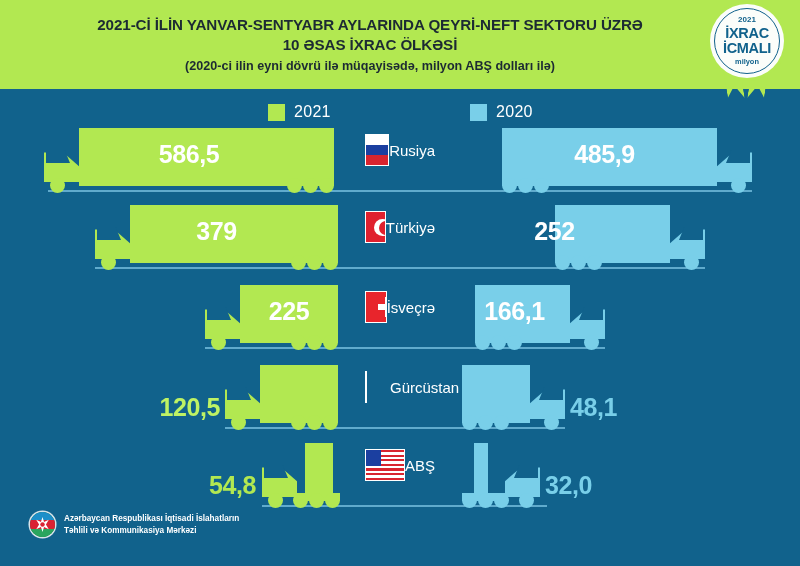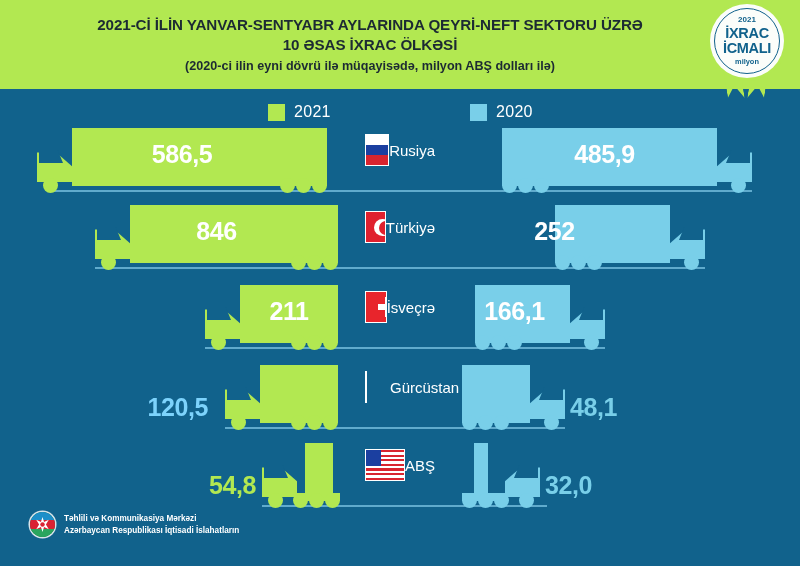--- a/index.html
+++ b/index.html
@@ -128,21 +128,21 @@
     </div>
     <div class="lg b">
       <span class="sw" style="background:#79cfe9"></span>
       <span class="tx">2020</span>
     </div>
   </div>
 
   <div class="row" style="top:128px;height:66px;">
     <div class="ground" style="left:48px;top:62px;width:704px;"></div>
 
-    <div class="truck" style="left:37px;top:0;width:290px;height:64px;">
+    <div class="truck" style="left:44px;top:0;width:290px;height:64px;">
       <div class="cab" style="left:0;top:18px;width:35px;height:36px;background:#b2e851;
            clip-path:polygon(0 18%,55% 18%,100% 56%,100% 100%,0 100%);"></div>
       <div style="position:absolute;left:2px;top:22px;width:24px;height:13px;background:#11628c;
            clip-path:polygon(0 0,78% 0,100% 100%,0 100%);"></div>
       <div class="trailer" style="left:35px;top:0;width:255px;height:50px;background:#b2e851;"></div>
       <div style="position:absolute;left:35px;top:50px;width:255px;height:8px;background:#b2e851;"></div>
       <div class="wheel" style="left:6px;top:50px;width:15px;height:15px;background:#b2e851;"></div>
       <div class="wheel" style="left:243px;top:50px;width:15px;height:15px;background:#b2e851;"></div>
       <div class="wheel" style="left:259px;top:50px;width:15px;height:15px;background:#b2e851;"></div>
       <div class="wheel" style="left:275px;top:50px;width:15px;height:15px;background:#b2e851;"></div>
@@ -180,21 +180,21 @@
       <div class="cab" style="left:0;top:18px;width:35px;height:36px;background:#b2e851;
            clip-path:polygon(0 18%,55% 18%,100% 56%,100% 100%,0 100%);"></div>
       <div style="position:absolute;left:2px;top:22px;width:24px;height:13px;background:#11628c;
            clip-path:polygon(0 0,78% 0,100% 100%,0 100%);"></div>
       <div class="trailer" style="left:35px;top:0;width:208px;height:50px;background:#b2e851;"></div>
       <div style="position:absolute;left:35px;top:50px;width:208px;height:8px;background:#b2e851;"></div>
       <div class="wheel" style="left:6px;top:50px;width:15px;height:15px;background:#b2e851;"></div>
       <div class="wheel" style="left:196px;top:50px;width:15px;height:15px;background:#b2e851;"></div>
       <div class="wheel" style="left:212px;top:50px;width:15px;height:15px;background:#b2e851;"></div>
       <div class="wheel" style="left:228px;top:50px;width:15px;height:15px;background:#b2e851;"></div>
-      <div class="val-in" style="left:0;top:12px;width:243px;text-align:center;">846</div>
+      <div class="val-in" style="left:0;top:12px;width:243px;text-align:center;">379</div>
     </div>
 
     <div class="country" style="left:365px;top:6px;width:70px;">
       <div class="flag" style="background:#e0202e;">
         <div style="position:absolute;left:8px;top:7px;width:17px;height:17px;border-radius:50%;background:#ffffff;"></div>
         <div style="position:absolute;left:13px;top:8.5px;width:14px;height:14px;border-radius:50%;background:#e0202e;"></div>
         <div style="position:absolute;left:27px;top:13px;width:7px;height:7px;color:#ffffff;font-size:9px;line-height:7px;">★</div>
       </div>
       <div class="cname">Türkiyə</div>
     </div>
@@ -221,21 +221,21 @@
       <div class="cab" style="left:0;top:18px;width:35px;height:36px;background:#b2e851;
            clip-path:polygon(0 18%,55% 18%,100% 56%,100% 100%,0 100%);"></div>
       <div style="position:absolute;left:2px;top:22px;width:24px;height:13px;background:#11628c;
            clip-path:polygon(0 0,78% 0,100% 100%,0 100%);"></div>
       <div class="trailer" style="left:35px;top:0;width:98px;height:50px;background:#b2e851;"></div>
       <div style="position:absolute;left:35px;top:50px;width:98px;height:8px;background:#b2e851;"></div>
       <div class="wheel" style="left:6px;top:50px;width:15px;height:15px;background:#b2e851;"></div>
       <div class="wheel" style="left:86px;top:50px;width:15px;height:15px;background:#b2e851;"></div>
       <div class="wheel" style="left:102px;top:50px;width:15px;height:15px;background:#b2e851;"></div>
       <div class="wheel" style="left:118px;top:50px;width:15px;height:15px;background:#b2e851;"></div>
-      <div class="val-in" style="left:35px;top:12px;width:98px;text-align:center;">211</div>
+      <div class="val-in" style="left:35px;top:12px;width:98px;text-align:center;">225</div>
     </div>
 
     <div class="country" style="left:365px;top:6px;width:70px;">
       <div class="flag" style="background:#e8252c;">
         <div style="position:absolute;left:19px;top:5px;width:6px;height:20px;background:#ffffff;"></div>
         <div style="position:absolute;left:12px;top:12px;width:20px;height:6px;background:#ffffff;"></div>
       </div>
       <div class="cname">İsveçrə</div>
     </div>
 
@@ -262,21 +262,21 @@
            clip-path:polygon(0 18%,55% 18%,100% 56%,100% 100%,0 100%);"></div>
       <div style="position:absolute;left:2px;top:22px;width:24px;height:13px;background:#11628c;
            clip-path:polygon(0 0,78% 0,100% 100%,0 100%);"></div>
       <div class="trailer" style="left:35px;top:0;width:78px;height:50px;background:#b2e851;"></div>
       <div style="position:absolute;left:35px;top:50px;width:78px;height:8px;background:#b2e851;"></div>
       <div class="wheel" style="left:6px;top:50px;width:15px;height:15px;background:#b2e851;"></div>
       <div class="wheel" style="left:66px;top:50px;width:15px;height:15px;background:#b2e851;"></div>
       <div class="wheel" style="left:82px;top:50px;width:15px;height:15px;background:#b2e851;"></div>
       <div class="wheel" style="left:98px;top:50px;width:15px;height:15px;background:#b2e851;"></div>
     </div>
-    <div class="val-out" style="left:128px;top:28px;width:80px;text-align:right;color:#7dd3fc;">120,5</div>
+    <div class="val-out" style="left:140px;top:28px;width:80px;text-align:right;color:#bef264;">120,5</div>
 
     <div class="country" style="left:365px;top:6px;width:70px;gap:23px;">
       <div class="flag" style="background:#ffffff;">
         <div style="position:absolute;left:19px;top:0;width:5px;height:100%;background:#e02029;"></div>
         <div style="position:absolute;left:0;top:13px;width:100%;height:5px;background:#e02029;"></div>
         <div style="position:absolute;left:7px;top:4px;color:#e02029;font-size:7px;line-height:6px;">✚</div>
         <div style="position:absolute;left:30px;top:4px;color:#e02029;font-size:7px;line-height:6px;">✚</div>
         <div style="position:absolute;left:7px;top:19px;color:#e02029;font-size:7px;line-height:6px;">✚</div>
         <div style="position:absolute;left:30px;top:19px;color:#e02029;font-size:7px;line-height:6px;">✚</div>
       </div>
@@ -343,18 +343,18 @@
     <div class="emblem">
       <div class="em-b"></div>
         <div class="em-r"></div>
         <div class="em-g"></div>
       <svg class="em-star" viewBox="0 0 24 24">
         <polygon points="12,0 14.5,8 22,4.5 17.5,12 22,19.5 14.5,16 12,24 9.5,16 2,19.5 6.5,12 2,4.5 9.5,8" fill="#ffffff"></polygon>
         <circle cx="12" cy="12" r="3.6" fill="#da2132"></circle>
       </svg>
     </div>
     <div>
+      <div class="foot-tx">Azərbaycan Respublikası İqtisadi İslahatların</div>
       <div class="foot-tx">Təhlili və Kommunikasiya Mərkəzi</div>
-      <div class="foot-tx">Azərbaycan Respublikası İqtisadi İslahatların</div>
     </div>
   </div>
 
 </div>
 
 </body></html>

